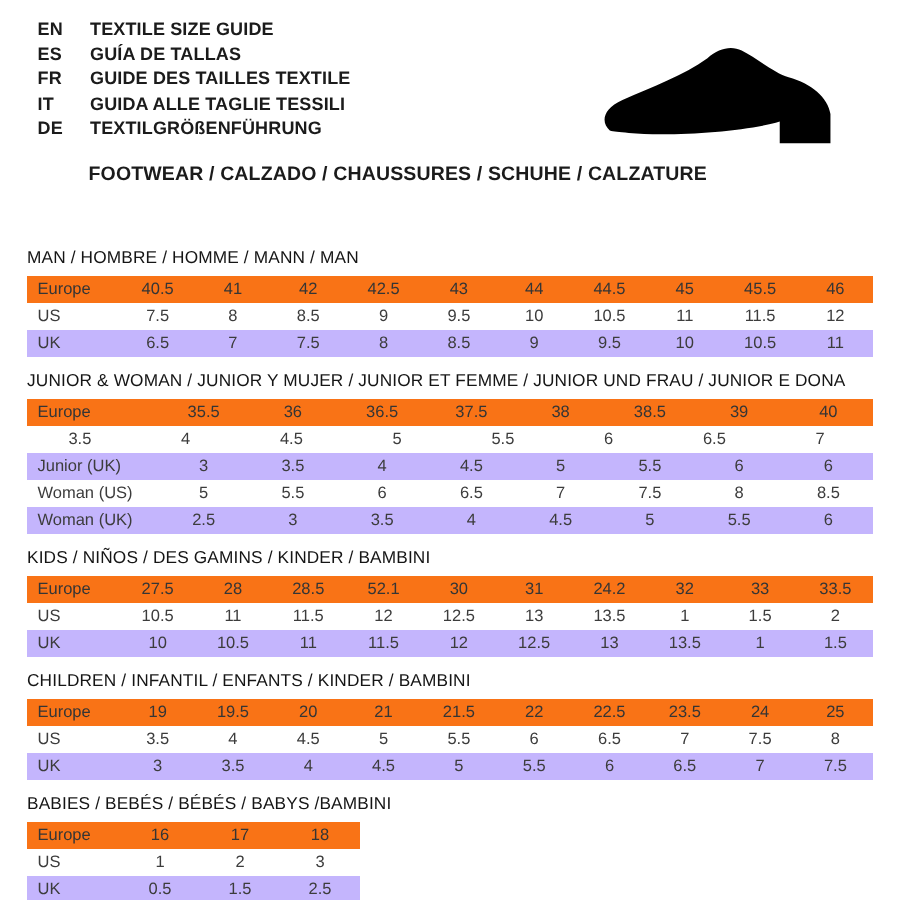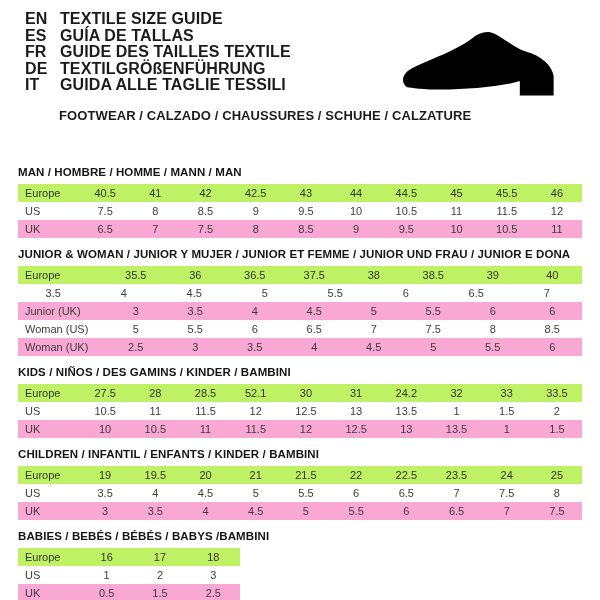--- a/index.html
+++ b/index.html
@@ -6,41 +6,41 @@
   body {
     width:600px; height:600px;
     background:#ffffff;
     font-family:"Liberation Sans", sans-serif;
     color:#1b1b1b;
     position:relative;
     overflow:hidden;
   }
   
   .lang-block { position:absolute; top:11px; left:25px; }
-  .lang-row { display:flex; font-weight:bold; font-size:16px; line-height:16.5px; letter-spacing:0.1px; }
+  .lang-row { display:flex; font-weight:bold; font-size:12px; line-height:16.5px; letter-spacing:0.1px; }
   .lang-code { width:35px; }
   .category-line {
     position:absolute; top:108px; left:17px;
     font-weight:bold; font-size:13px; letter-spacing:0.1px;padding-left:42px;
   }
   
   .shoe-icon { position:absolute; top:22px; left:393px; width:186px; height:86px; }
   .shoe-icon svg { width:100%; height:100%; }
   
   .size-tables { position:absolute; top:165px; left:18px; width:564px; }
   .size-section { margin-bottom:9px; }
   .section-title {
-    font-weight:bold; font-size:11.5px; line-height:14px;
+    font-weight:normal; font-size:11.5px; line-height:14px;
     margin-bottom:5px; color:#151515; letter-spacing:0.1px;
   }
   .size-table { width:564px; }
   .size-table.table-4 { width:222px; }
   .row { display:flex; height:18px; line-height:18px; font-size:11px; color:#3c3c3c; }
-  .row-head { background:#bef264; color:#353535; }
-  .row-alt  { background:#f9a8d4; }
+  .row-head { background:#f97316; color:#353535; }
+  .row-alt  { background:#c4b5fd; }
   .cell { flex:1 1 0; text-align:center; white-space:nowrap; }
   .cell-label { flex:0 0 62px; text-align:left; padding-left:7px; box-sizing:border-box; }
   .table-1 .cell-label { flex-basis:88px; }
 </style>
 </head>
 <body>
 
 <div class="lang-block">
   <div class="lang-row">
     <span class="lang-code">EN</span>
@@ -48,26 +48,26 @@
   </div>
   <div class="lang-row">
     <span class="lang-code">ES</span>
     <span class="lang-text">GUÍA DE TALLAS</span>
   </div>
   <div class="lang-row">
     <span class="lang-code">FR</span>
     <span class="lang-text">GUIDE DES TAILLES TEXTILE</span>
   </div>
   <div class="lang-row">
+    <span class="lang-code">IT</span>
+    <span class="lang-text">GUIDA ALLE TAGLIE TESSILI</span>
+  </div>
+  <div class="lang-row">
     <span class="lang-code">DE</span>
     <span class="lang-text">TEXTILGRÖßENFÜHRUNG</span>
-  </div>
-  <div class="lang-row">
-    <span class="lang-code">IT</span>
-    <span class="lang-text">GUIDA ALLE TAGLIE TESSILI</span>
   </div>
 </div>
 
 <div class="category-line">FOOTWEAR / CALZADO / CHAUSSURES / SCHUHE / CALZATURE</div>
 
 <div class="shoe-icon">
   <svg viewBox="0 0 220 100" xmlns="http://www.w3.org/2000/svg" aria-hidden="true">
     <path fill="#000000" d="M16,76
       C9,70 10,59 26,52
       C50,41 74,33 93,19

